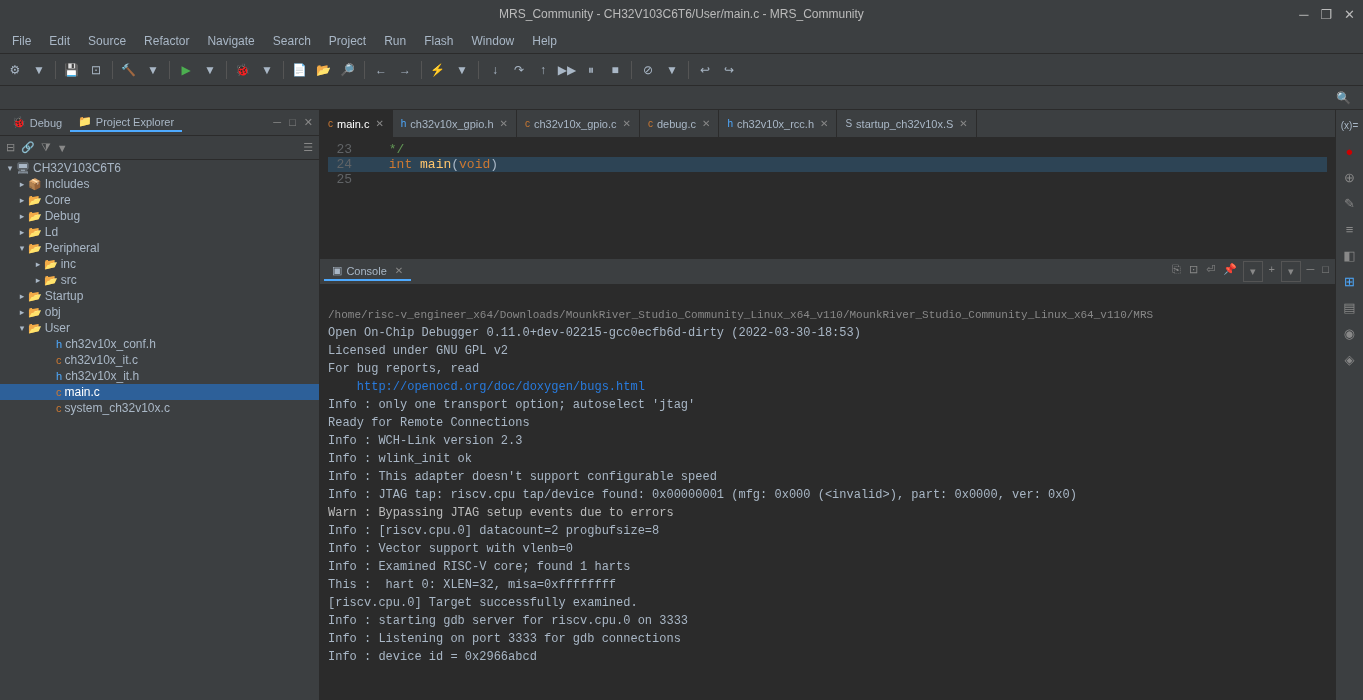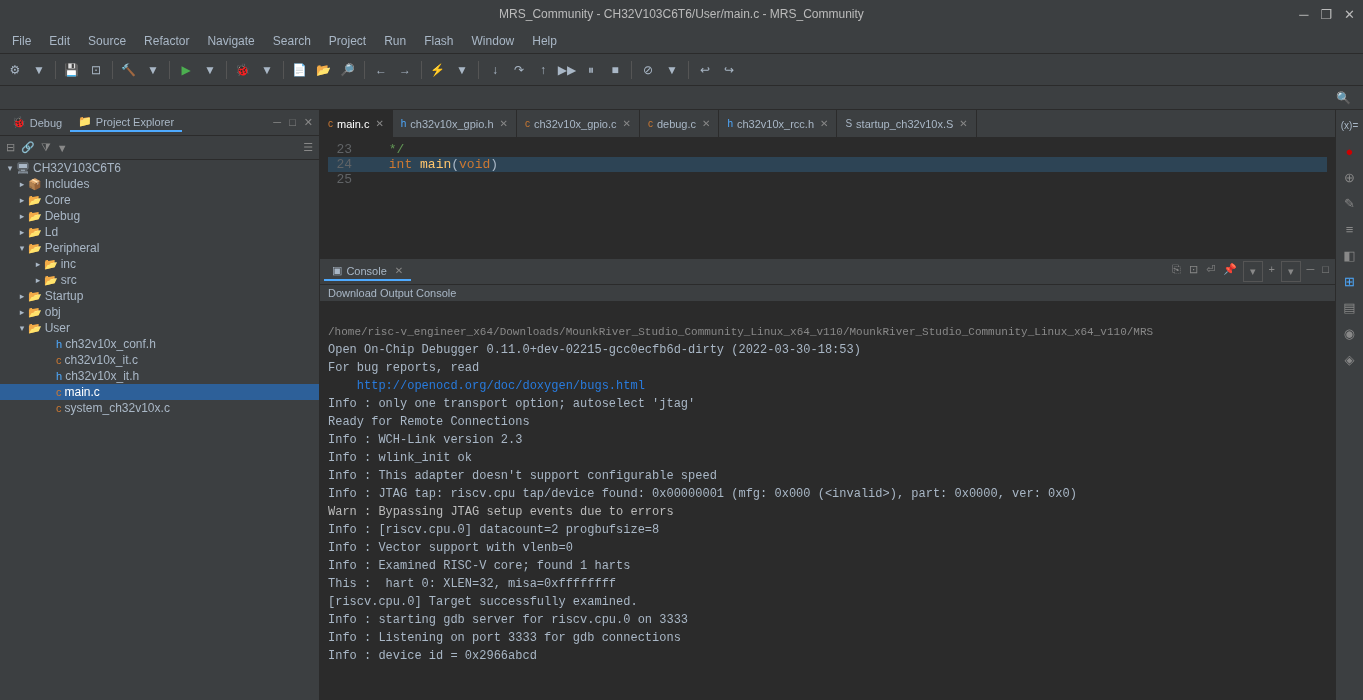--- a/index.html
+++ b/index.html
@@ -530,27 +530,25 @@
           </div>
           <span>+</span>
           <div class="console-dropdown">
             <span>▾</span>
           </div>
           <span>─</span>
           <span>□</span>
         </div>
       </div>
 
-      <div style="padding:2px 8px; background:#3c3f41; font-size:11px; color:#a9b7c6; border-bottom:1px solid #2b2b2b;">
-        <span>Download Output Console</span>
-      </div>
 
       <div id="console-output">
         <div class="console-line" style="color:#888; font-size:11px;margin-top:18px;">/home/risc-v_engineer_x64/Downloads/MounkRiver_Studio_Community_Linux_x64_v110/MounkRiver_Studio_Community_Linux_x64_v110/MRS</div>
         <div class="console-line">Open On-Chip Debugger 0.11.0+dev-02215-gcc0ecfb6d-dirty (2022-03-30-18:53)</div>
+        <div class="console-line">Licensed under GNU GPL v2</div>
         <div class="console-line">For bug reports, read</div>
         <div class="console-line"><span style="color:#287bde;">    http://openocd.org/doc/doxygen/bugs.html</span></div>
         <div class="console-line">Info : only one transport option; autoselect 'jtag'</div>
         <div class="console-line">Ready for Remote Connections</div>
         <div class="console-line">Info : WCH-Link version 2.3</div>
         <div class="console-line">Info : wlink_init ok</div>
         <div class="console-line">Info : This adapter doesn't support configurable speed</div>
         <div class="console-line">Info : JTAG tap: riscv.cpu tap/device found: 0x00000001 (mfg: 0x000 (&lt;invalid&gt;), part: 0x0000, ver: 0x0)</div>
         <div class="console-line" style="color:#bbb;">Warn : Bypassing JTAG setup events due to errors</div>
         <div class="console-line">Info : [riscv.cpu.0] datacount=2 progbufsize=8</div>

